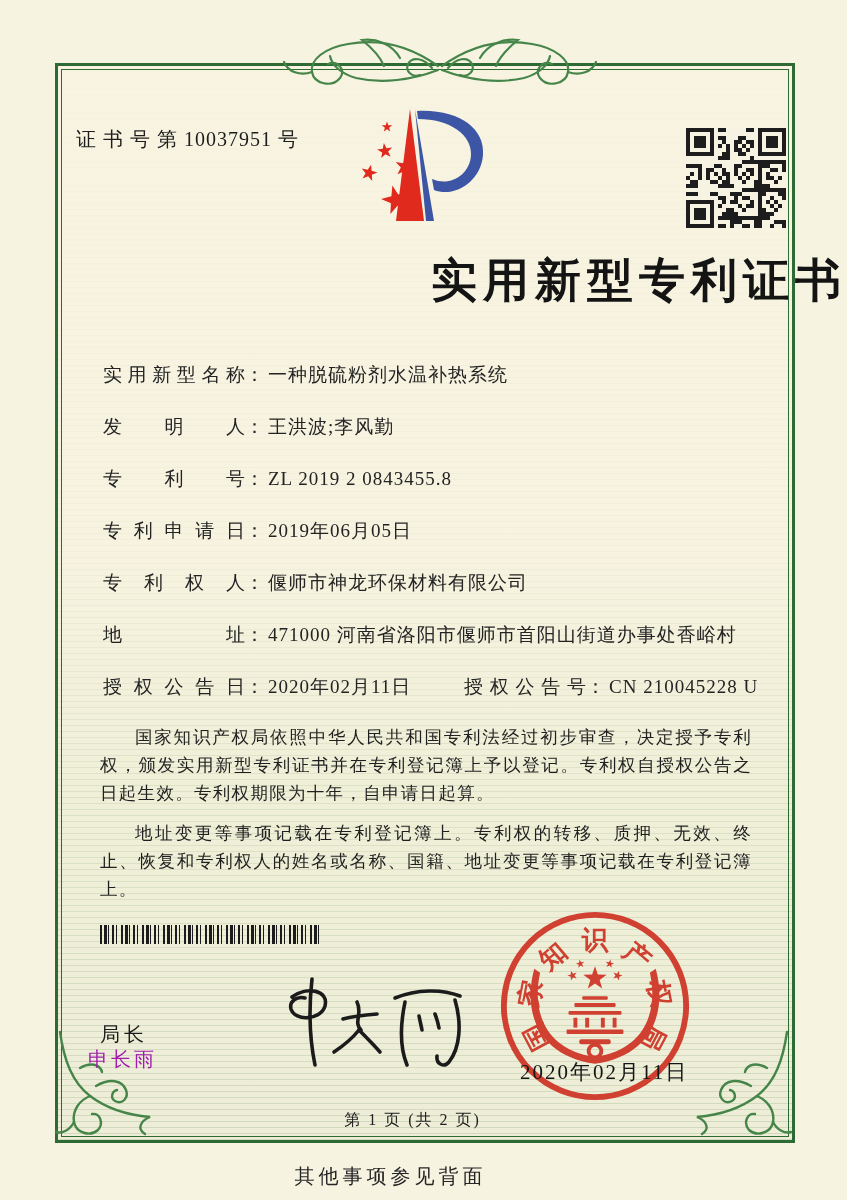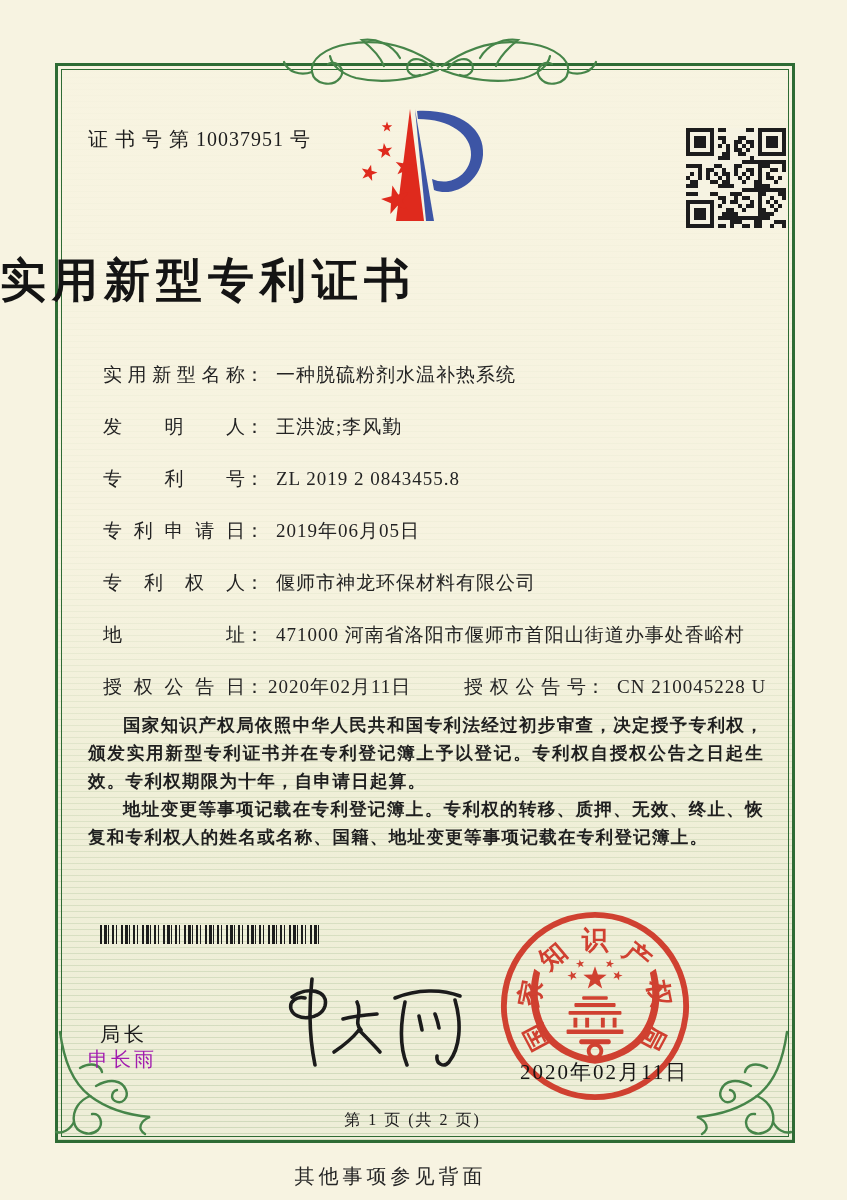--- a/index.html
+++ b/index.html
@@ -24,52 +24,52 @@
       repeating-linear-gradient(0deg, rgba(125,162,110,.30) 0 1px, rgba(0,0,0,0) 1px 6px),
       #efeeda;
   }
   .frame::before{
     content:"";position:absolute;inset:3px;border:1px solid #2e6b34;
   }
   .ornament{position:absolute;pointer-events:none;}
 
   
   .cert-no{
-    position:absolute;left:88px;top:126px;
+    position:absolute;left:76px;top:126px;
     font-size:20px;letter-spacing:1px;color:#1d1d1d;white-space:nowrap;
   }
   .logo{position:absolute;left:358px;top:106px;}
   .qr{position:absolute;left:686px;top:128px;width:100px;height:100px;}
   .title{
-    position:absolute;left:0;right:0;top:250px;text-align:left;
+    position:absolute;left:0;right:0;top:250px;text-align:right;
     font-size:46px;font-weight:700;letter-spacing:6px;color:#141414;white-space:nowrap;
   }
 
   
   .fields{position:absolute;left:88px;top:352px;width:690px;font-size:19px;color:#232323;}
   .field-row{position:absolute;left:0;white-space:nowrap;}
   .flabel{
     display:inline-block;width:142px;vertical-align:bottom;
     text-align:justify;text-align-last:justify;margin-left:15px;-moz-text-align-last:justify;
   }
   .flabel2{
     display:inline-block;width:122px;vertical-align:bottom;
     text-align:justify;text-align-last:justify;-moz-text-align-last:justify;
   }
   .colon{display:inline-block;}
-  .fvalue{letter-spacing:1px;margin-left:12px;}
+  .fvalue{letter-spacing:1px;margin-left:4px;}
   .grant-val1{display:inline-block;width:196px;letter-spacing:1px;margin-left:4px;}
 
   
   .paras{
     position:absolute;left:88px;top:711px;width:676px;
     font-size:17.5px;line-height:28px;letter-spacing:1.3px;
     text-align:justify;color:#1f1f1f;
   }
-  .paras p{margin:0;text-indent:2em;font-weight:bold;}
+  .paras p{margin:12px;text-indent:2em;}
 
   
   .barcode{
     position:absolute;left:100px;top:925px;width:222px;height:19px;
     background:repeating-linear-gradient(90deg,
       #1c1c1c 0 2px, transparent 2px 4px,
       #1c1c1c 4px 7px, transparent 7px 8px,
       #1c1c1c 8px 9px, transparent 9px 12px,
       #1c1c1c 12px 14px, transparent 14px 16px,
       #1c1c1c 16px 17px, transparent 17px 21px);

